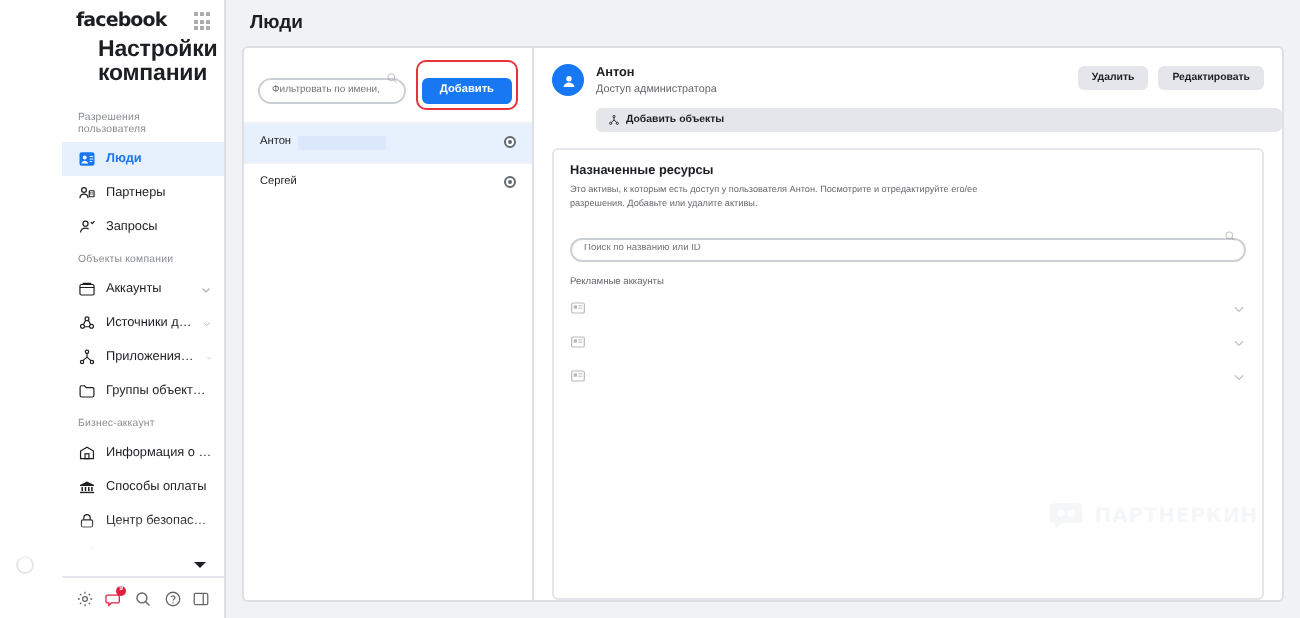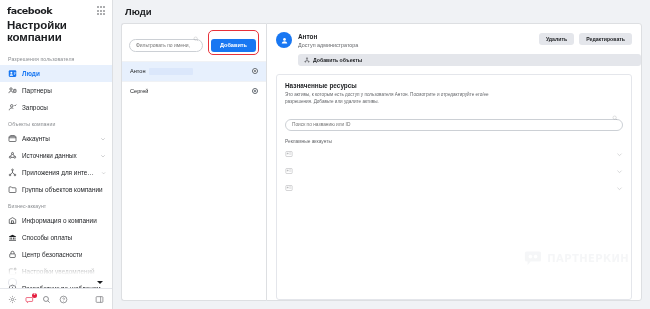--- a/index.html
+++ b/index.html
@@ -11,36 +11,37 @@
   }
   .app { display: flex; width: 650px; height: 309px; position: relative; }
 
   
   .sidebar {
     width: 113px; height: 309px;
     background: #ffffff;
     border-right: 1px solid #dddfe2;
     display: flex; flex-direction: column;
     position: relative;
+    padding-left: 31px;
   }
   .sb-brand {
     display: flex; align-items: center; justify-content: space-between;
     padding: 5px 7px 2px 7px;
   }
   .fb-logo {
     font-family: "DejaVu Sans", sans-serif;
     font-size: 9.5px; font-weight: 700; color: #1c1e21;
     letter-spacing: -0.45px;
   }
   .grid-icon { display: grid; grid-template-columns: repeat(3, 2px);
     grid-gap: 1.2px; opacity: .55; }
   .grid-icon i { width: 2px; height: 2px; background: #65676b; display: block; border-radius: .3px; }
   .sb-title {
     font-size: 11.5px; font-weight: 700; color: #1c1e21;
-    padding: 1px 7px 8px 7px; letter-spacing: -0.1px;
+    padding: 1px 7px 8px 7px; letter-spacing: -0.1px; margin-left: 11px;
   }
   .sb-scroll { flex: 1; overflow: hidden; padding-bottom: 2px; }
   .sb-section {
     font-size: 5.2px; color: #8a8d91; padding: 5px 8px 3px 8px;
     letter-spacing: .1px;
   }
   .sb-item {
     display: flex; align-items: center; gap: 5px;
     padding: 4px 6px 4px 8px; font-size: 6.4px; color: #1c1e21;
     position: relative; cursor: pointer; white-space: nowrap;

